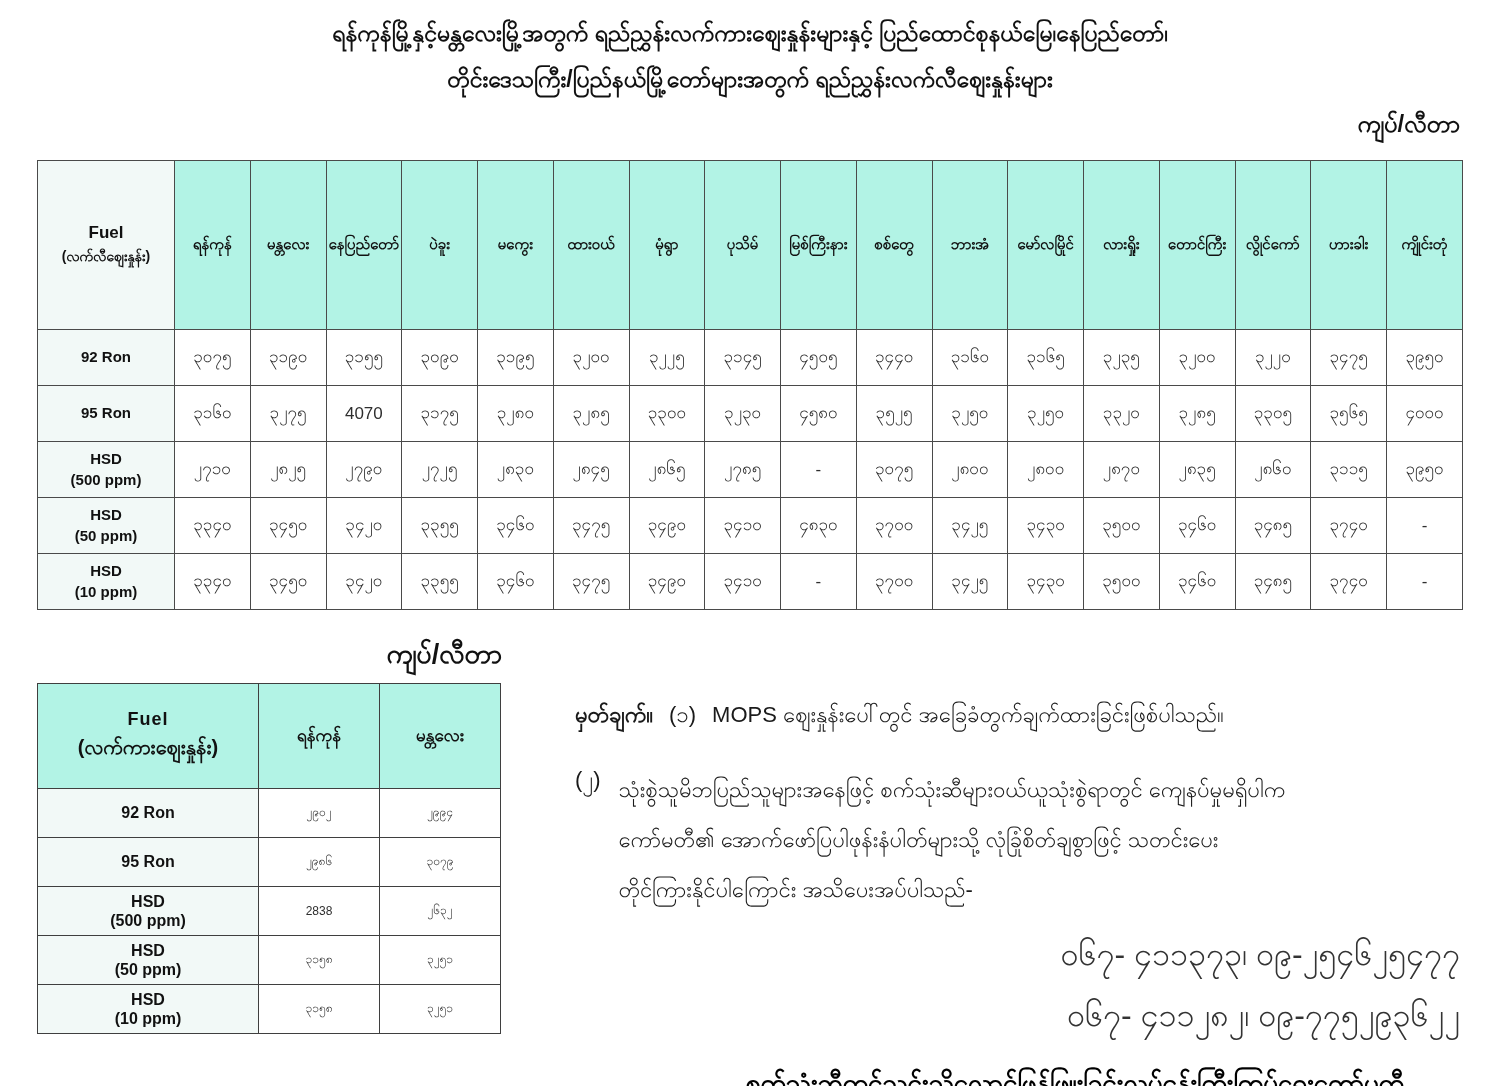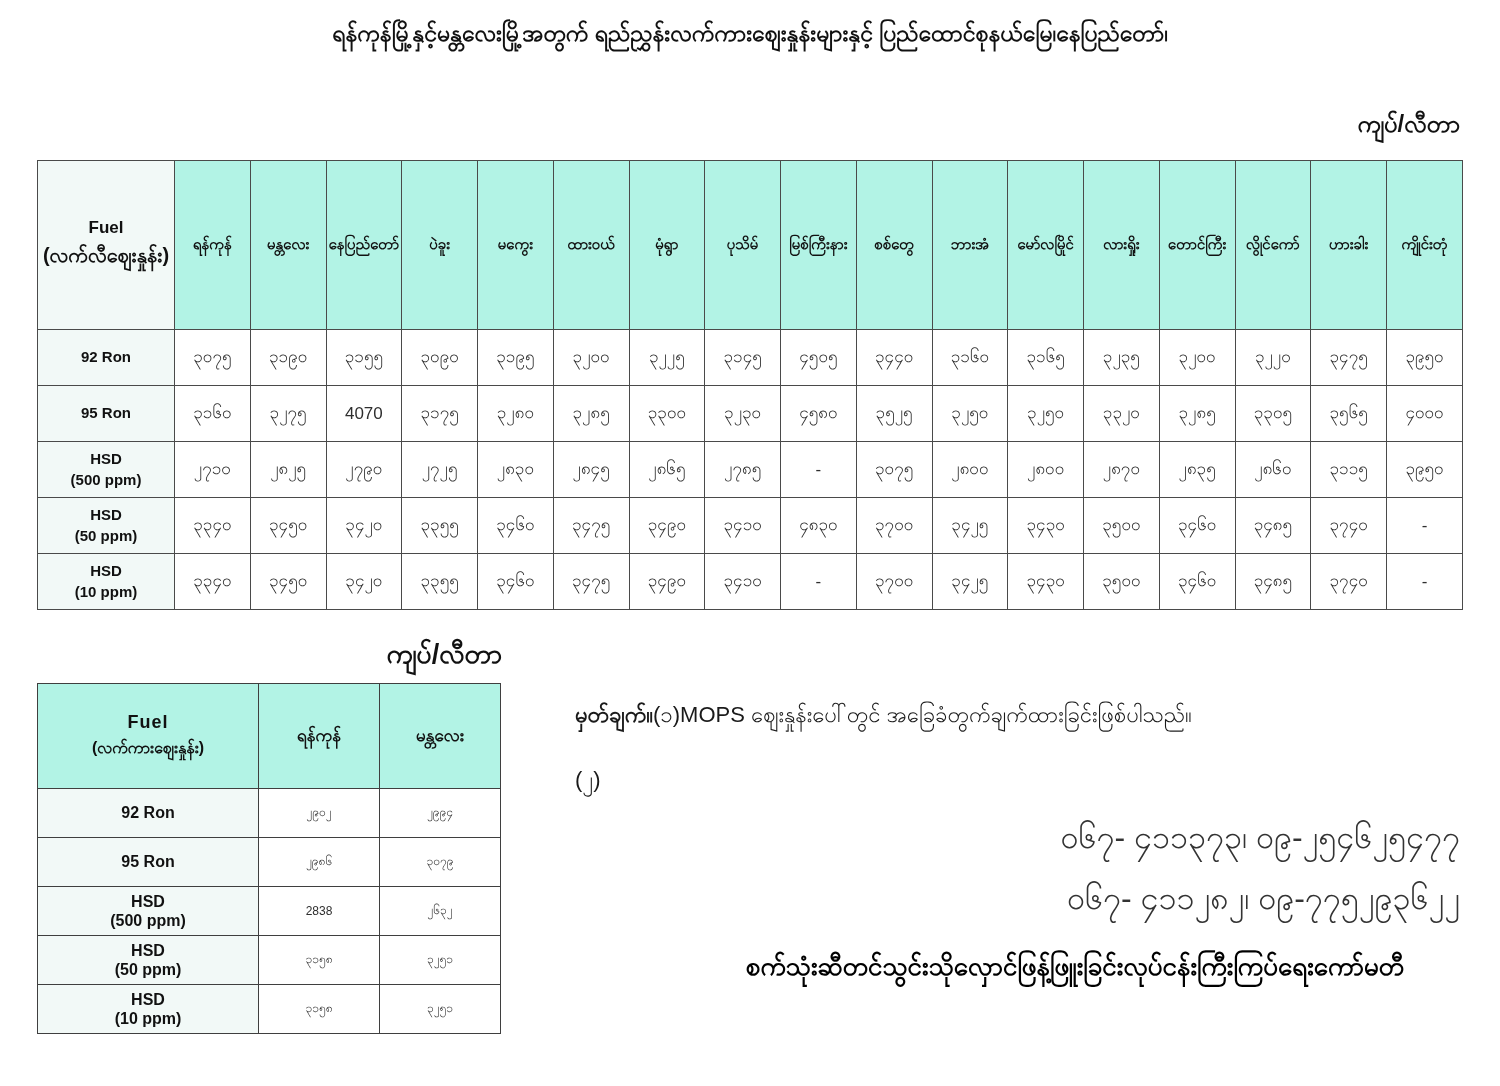--- a/index.html
+++ b/index.html
@@ -10,52 +10,53 @@
   .date{position:absolute;top:110px;left:55px;font-size:25px;font-weight:bold;color:#222;margin-top:44px;}
   .unit-top{position:absolute;top:108px;right:40px;font-size:24px;font-weight:bold;color:#111;}
 
   table.main{position:absolute;top:160px;left:37px;width:1426px;border-collapse:collapse;table-layout:fixed;}
   table.main th,table.main td{border:1px solid #4a4a4a;padding:0;text-align:center;vertical-align:middle;overflow:hidden;}
   table.main thead th{height:168px;background:#b2f3e5;font-size:15px;font-weight:bold;color:#111;}
   table.main thead th.fuelcol{background:#f2f9f7;width:136px;}
   table.main tbody td{height:55px;font-size:17px;color:#2e2e2e;background:#fff;}
   table.main tbody td.fuel{background:#f2f9f7;font-weight:bold;font-size:15px;color:#111;line-height:1.35;}
   .fh{font-size:17px;font-weight:bold;}
-  .fsh{font-size:20px;font-weight:bold;margin-top:4px;}
+  .fsh{font-size:14px;font-weight:bold;margin-top:4px;}
   .l2:empty{display:none;}
 
   .unit-small{position:absolute;top:636px;left:37px;width:465px;text-align:right;font-size:27px;font-weight:bold;color:#111;}
   table.small{position:absolute;top:683px;left:37px;width:460px;border-collapse:collapse;table-layout:fixed;}
   table.small th,table.small td{border:1.5px solid #3f3f3f;padding:0;text-align:center;vertical-align:middle;}
   table.small thead th{height:104px;background:#b2f3e5;font-weight:bold;color:#111;}
   table.small thead th.fuelcol{width:220px;}
   table.small thead th.cty{width:120px;font-size:17px;}
   table.small tbody td{height:48px;font-size:12px;color:#2e2e2e;background:#fff;}
   table.small tbody td.fuel{background:#f2f9f7;font-weight:bold;font-size:16px;color:#111;line-height:1.2;}
   table.small .fh{font-size:18px;letter-spacing:1px;}
-  table.small .fsh{font-size:16px;}
+  table.small .fsh{font-size:20px;}
 
   .notes{position:absolute;left:575px;top:700px;width:905px;font-size:22px;color:#1a1a1a;}
-  .note-line1{display:flex;align-items:baseline;}
+  .note-line1{display:flex;gap:16px;align-items:baseline;}
   .note-label{font-weight:bold;white-space:nowrap;}
   .note-num{white-space:nowrap;}
   .note2{display:flex;gap:18px;margin-top:32px;}
   .note2 .txt div{line-height:50px;}
   .phone{text-align:right;padding-right:20px;font-size:32px;color:#333;}
   .phone1{margin-top:18px;}
   .phone2{margin-top:13px;}
   .committee{margin-top:24px;text-align:center;padding-left:95px;font-size:26px;font-weight:bold;color:#000;}
 </style>
 </head>
 <body>
 
 <div class="page">
 
   <div class="title">
     <div>ရန်ကုန်မြို့နှင့်မန္တလေးမြို့အတွက် ရည်ညွှန်းလက်ကားဈေးနှုန်းများနှင့် ပြည်ထောင်စုနယ်မြေ၊နေပြည်တော်၊</div>
+    <div>တိုင်းဒေသကြီး/ပြည်နယ်မြို့တော်များအတွက် ရည်ညွှန်းလက်လီဈေးနှုန်းများ</div>
   </div>
 
   <div class="date">၁၃-၁-၂၀၂၅</div>
   <div class="unit-top">ကျပ်/လီတာ</div>
 
   <table class="main">
     <thead>
       <tr>
         <th class="fuelcol">
           <div class="fh">Fuel</div>
@@ -253,19 +254,24 @@
   </table>
 
   <div class="notes">
     <div class="note-line1">
       <span class="note-label">မှတ်ချက်။</span>
       <span class="note-num">(၁)</span>
       <span>MOPS ဈေးနှုန်းပေါ်တွင် အခြေခံတွက်ချက်ထားခြင်းဖြစ်ပါသည်။</span>
     </div>
     <div class="note2">
       <span class="note-num">(၂)</span>
+      <div class="txt">
+        <div>သုံးစွဲသူမိဘပြည်သူများအနေဖြင့် စက်သုံးဆီများဝယ်ယူသုံးစွဲရာတွင် ကျေနပ်မှုမရှိပါက</div>
+        <div>ကော်မတီ၏ အောက်ဖော်ပြပါဖုန်းနံပါတ်များသို့ လုံခြုံစိတ်ချစွာဖြင့် သတင်းပေး</div>
+        <div>တိုင်ကြားနိုင်ပါကြောင်း အသိပေးအပ်ပါသည်-</div>
+      </div>
     </div>
     <div class="phone phone1">၀၆၇- ၄၁၁၃၇၃၊ ၀၉-၂၅၄၆၂၅၄၇၇</div>
     <div class="phone phone2">၀၆၇- ၄၁၁၂၈၂၊ ၀၉-၇၇၅၂၉၃၆၂၂</div>
     <div class="committee">စက်သုံးဆီတင်သွင်းသိုလှောင်ဖြန့်ဖြူးခြင်းလုပ်ငန်းကြီးကြပ်ရေးကော်မတီ</div>
   </div>
 
 </div>
 
 </body></html>

